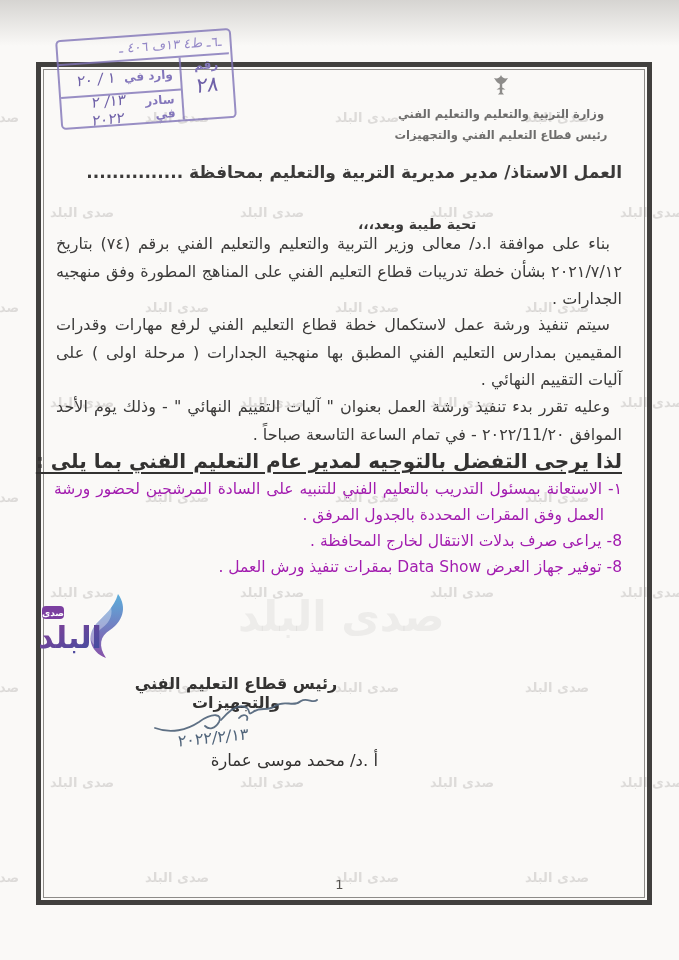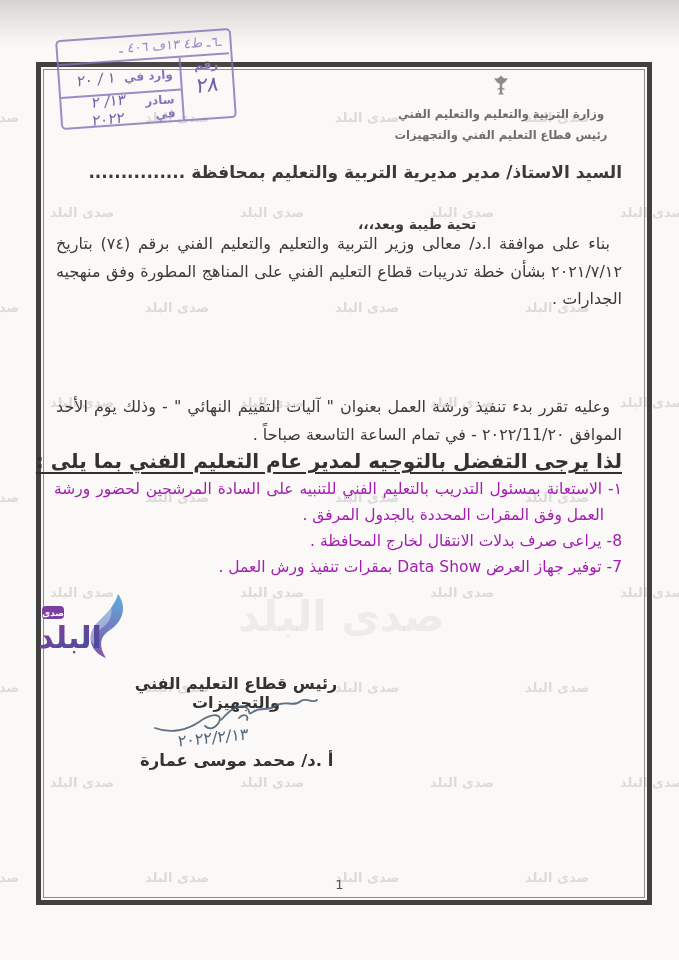--- a/index.html
+++ b/index.html
@@ -89,22 +89,22 @@
   .sig-title{
     position:absolute; top:674px; left:95px; width:282px; z-index:3; text-align:center;
     font-size:16px; font-weight:bold; color:#343332;
   }
   .sig-scrawl{ position:absolute; top:696px; left:143px; z-index:3; }
   .sig-date{
     position:absolute; top:728px; left:138px; width:150px; z-index:3; text-align:center;
     font-size:16px; color:#50647a; letter-spacing:2px; transform:rotate(-6deg) skewX(-6deg);
   }
   .sig-name{
-    position:absolute; top:751px; left:140px; width:238px; z-index:3; text-align:left;
-    font-size:16.5px; font-weight:bold; color:#343332;
+    position:absolute; top:751px; left:140px; width:238px; z-index:3; text-align:right;
+    font-size:16.5px; font-weight:normal; color:#343332;
   }
   .page-num{
     position:absolute; top:877px; left:0; width:679px; text-align:center; z-index:3;
     font-size:13px; color:#55534f; direction:ltr;
   }
 </style>
 </head>
 <body>
 
 <div class="page">
@@ -175,32 +175,33 @@
   <div class="header">
     <div class="emblem">
       <svg width="16" height="22" viewBox="0 0 16 22">
         <path d="M8,1 C9,4 12,5 15,4 C13,7 12,9 9.2,10 L9.2,13.5 L12.5,15.5 L9.2,15.5 L9.2,18.5 L11,20.5 L5,20.5 L6.8,18.5 L6.8,15.5 L3.5,15.5 L6.8,13.5 L6.8,10 C4,9 3,7 1,4 C4,5 7,4 8,1 Z" fill="#8d8c8a"></path>
       </svg>
     </div>
     <div class="hline">وزارة التربية والتعليم والتعليم الفني</div>
     <div class="hline">رئيس قطاع التعليم الفني والتجهيزات</div>
   </div>
 
-  <div class="addressee">السيد الاستاذ/ مدير مديرية التربية والتعليم بمحافظة ...............</div>
+  <div class="addressee">العمل الاستاذ/ مدير مديرية التربية والتعليم بمحافظة ...............</div>
   <div class="greeting">تحية طيبة وبعد،،،</div>
 
   <p class="para p1">بناء على موافقة ا.د/ معالى وزير التربية والتعليم والتعليم الفني برقم (٧٤) بتاريخ ٢٠٢١/٧/١٢ بشأن خطة تدريبات قطاع التعليم الفني على المناهج المطورة وفق منهجيه الجدارات .</p>
+  <p class="para p2">سيتم تنفيذ ورشة عمل لاستكمال خطة قطاع التعليم الفني لرفع مهارات وقدرات المقيمين بمدارس التعليم الفني المطبق بها منهجية الجدارات ( مرحلة اولى ) على آليات التقييم النهائي .</p>
   <p class="para p3">وعليه تقرر بدء تنفيذ ورشة العمل بعنوان " آليات التقييم النهائي " - وذلك يوم الأحد الموافق ٢٠٢٢/11/٢٠ - في تمام الساعة التاسعة صباحاً .</p>
 
   <div class="directive">لذا يرجى التفضل بالتوجيه لمدير عام التعليم الفني بما يلى :</div>
 
   <div class="list">
     <div class="item">١- الاستعانة بمسئول التدريب بالتعليم الفني للتنبيه على السادة المرشحين لحضور ورشة العمل وفق المقرات المحددة بالجدول المرفق .</div>
     <div class="item">8- يراعى صرف بدلات الانتقال لخارج المحافظة .</div>
-    <div class="item">7- توفير جهاز العرض Data Show بمقرات تنفيذ ورش العمل .</div>
+    <div class="item">8- توفير جهاز العرض Data Show بمقرات تنفيذ ورش العمل .</div>
   </div>
 
 
   <div class="wm-big">صدى البلد</div>
 
   <div class="balad-logo">
     <svg width="100" height="78" viewBox="0 0 100 78">
       <defs>
         <linearGradient id="lg1" x1="0" y1="0" x2="1" y2="1">
           <stop offset="0" stop-color="#8b3f98"></stop>

